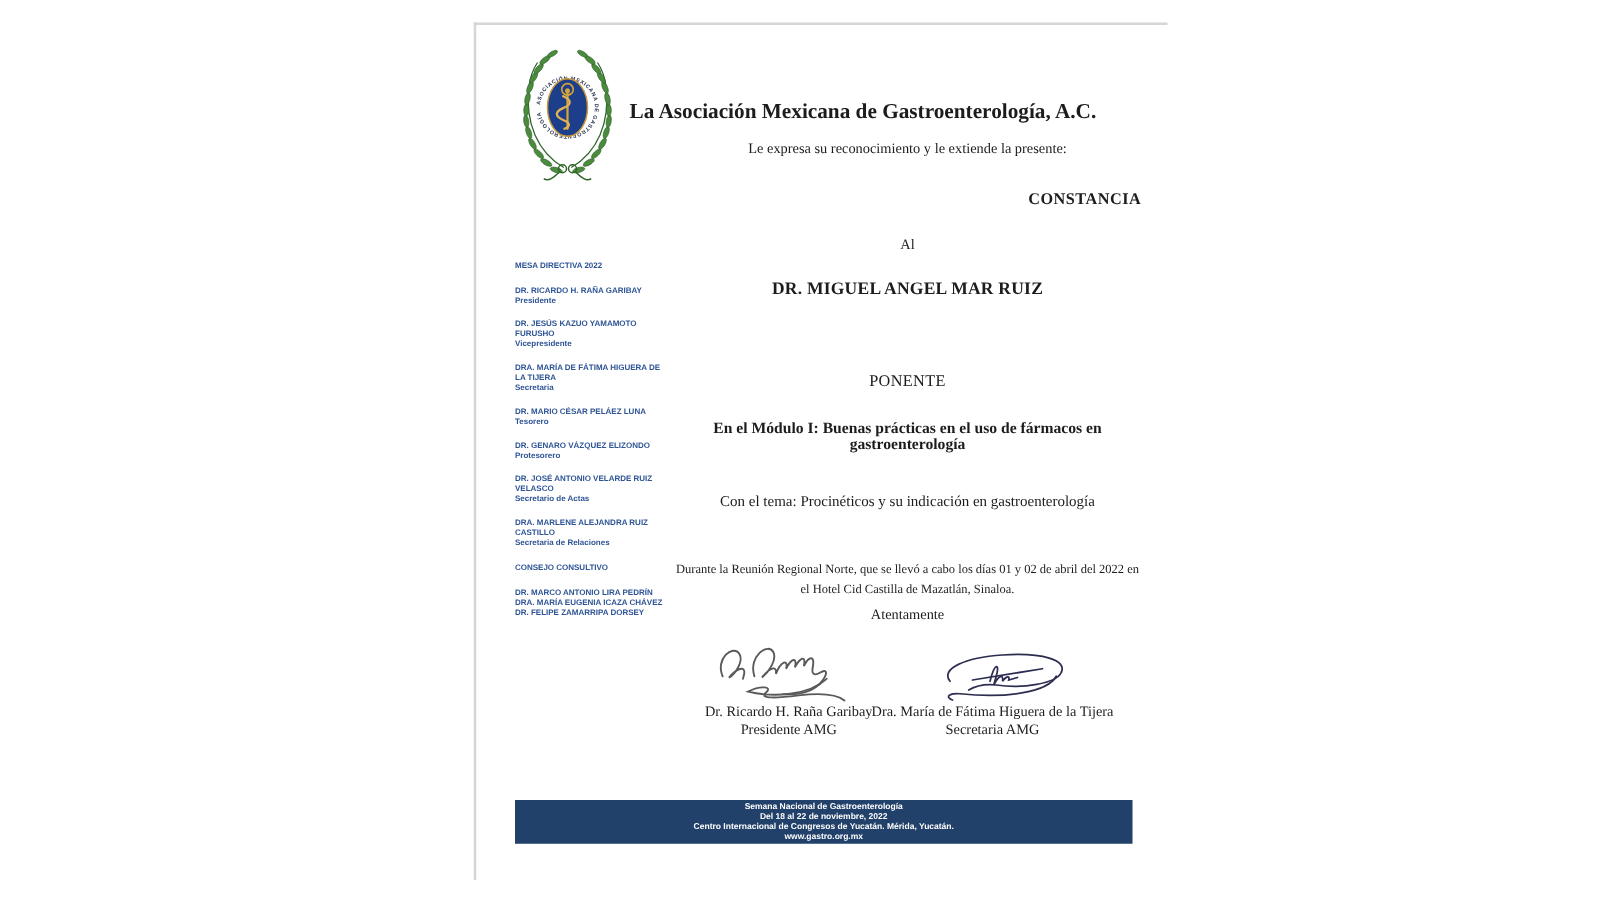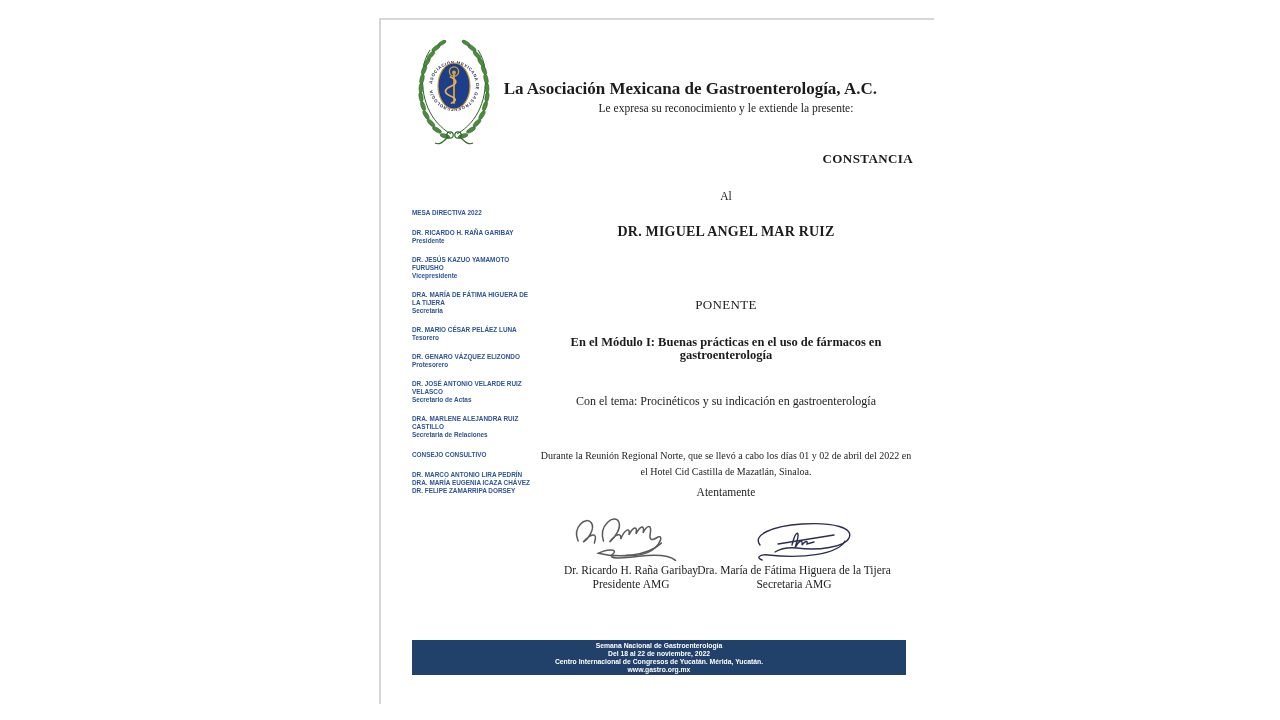--- a/index.html
+++ b/index.html
@@ -8,21 +8,21 @@
 
   .page { position:absolute; left:379px; top:18px; width:553px; height:684px;
           background:#ffffff; border-top:2px solid #d6d6d6; border-left:2px solid #d6d6d6; }
 
   .logo { position:absolute; left:29px; top:10px; width:88px; height:118px; }
 
   .assoc-title { position:absolute; left:96px; top:38px; width:400px; text-align:right;
                  font-weight:bold; font-size:17px;margin-top:21px; }
 
   .c { position:absolute; left:158px; width:374px; text-align:center; }
-  .intro         { top:82px;  font-size:11.5px; }
+  .intro         { top:93px;  font-size:11.5px; }
   .constancia    { top:131px; font-size:13px; font-weight:bold; letter-spacing:.4px;text-align:right; }
   .al            { top:170px; font-size:11.5px; }
   .recipient     { top:204px; font-size:14px; font-weight:bold; letter-spacing:.2px; }
   .participation { top:240px; font-size:11.5px; }
   .ponente       { top:277px; font-size:13px; font-weight:normal; letter-spacing:.3px; }
   .module        { top:316px; left:170px; width:350px; font-size:12.5px; font-weight:bold; line-height:13px; }
   .topic-line    { top:374px; font-size:12px; }
   .topic-line .topic-bold { font-weight:normal; }
   .event         { top:428px; font-size:10px; line-height:16px; }
   .closing       { top:466px; font-size:11.5px; }

